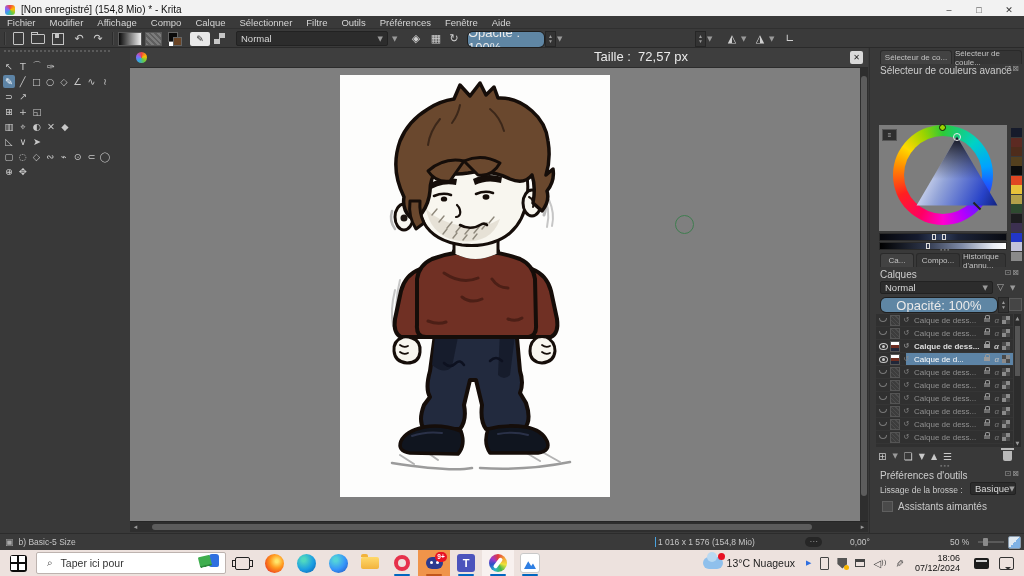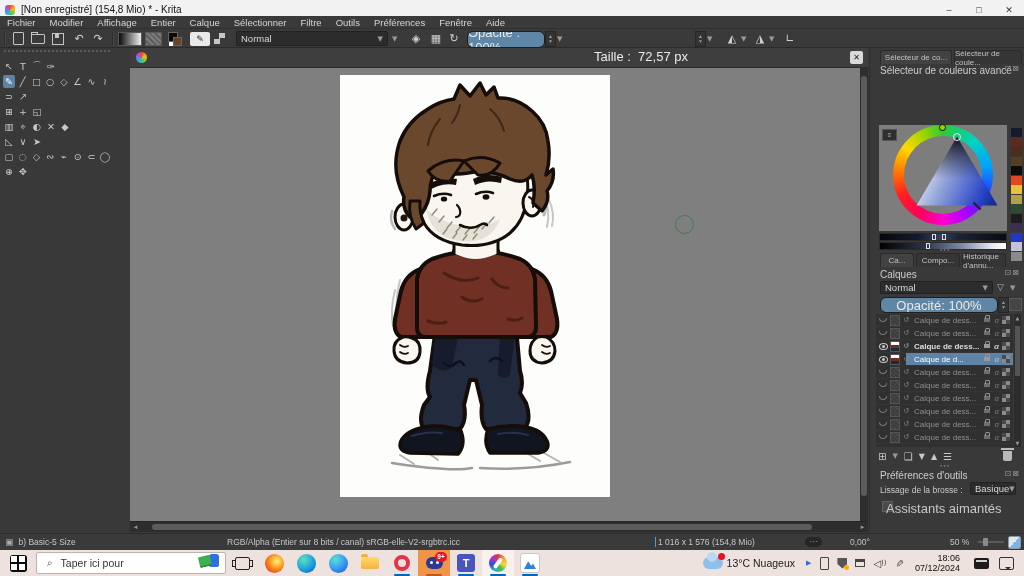--- a/index.html
+++ b/index.html
@@ -140,21 +140,21 @@
   #layers-toolbar{position:absolute;left:8px;top:401px;width:138px;height:14px;display:flex;align-items:center;gap:6px;color:#c9c9c9;font-size:10px;}
   .ltb{display:flex;align-items:center;justify-content:center;}
   .trash{width:9px;height:10px;background:#b9b9b9;border-radius:0 0 2px 2px;position:relative;margin-left:auto;margin-right:4px;}
   .trash:before{content:"";position:absolute;left:-2px;top:-3px;width:13px;height:2px;background:#b9b9b9;}
 
   
   #prefs-title{left:10px;top:422px;}
   #smoothing-label{position:absolute;left:10px;top:437px;font-size:8.5px;color:#c9c9c9;}
   #smoothing-combo{left:100px;top:434px;width:46px;}
   #assist-check{position:absolute;left:12px;top:453px;width:9px;height:9px;background:#4a4a4a;border:1px solid #5f5f5f;}
-  #assist-label{position:absolute;left:16px;top:453px;font-size:13px;color:#c9c9c9;}
+  #assist-label{position:absolute;left:28px;top:453px;font-size:10px;color:#c9c9c9;}
   .splitdots{position:absolute;color:#6e6e6e;font-size:7px;letter-spacing:1px;}
 
   
   #statusbar{left:0;top:533px;width:1024px;height:17px;background:#3a3a3a;border-top:1px solid #2c2c2c;
     box-sizing:border-box;color:#c6c6c6;font-size:8.5px;}
   .sb{position:absolute;top:0;height:16px;display:flex;align-items:center;}
   #sb-caret{width:1px;height:10px;background:#4aa3e0;margin-right:2px;}
   #sb-progress{width:17px;height:10px;border-radius:6px;background:#262626;color:#999;
     display:flex;align-items:center;justify-content:center;font-size:8px;line-height:6px;}
   #sb-slider{width:26px;height:2px;background:#5a5a5a;position:relative;}
@@ -230,21 +230,21 @@
       <span class="wbtn">–</span>
       <span class="wbtn">□</span>
       <span class="wbtn">✕</span>
     </div>
   </div>
 
   <div class="abs" id="menubar">
       <span class="mitem">Fichier</span>
       <span class="mitem">Modifier</span>
       <span class="mitem">Affichage</span>
-      <span class="mitem">Entier</span>
+      <span class="mitem">Compo</span>
       <span class="mitem">Calque</span>
       <span class="mitem">Sélectionner</span>
       <span class="mitem">Filtre</span>
       <span class="mitem">Outils</span>
       <span class="mitem">Préférences</span>
       <span class="mitem">Fenêtre</span>
       <span class="mitem">Aide</span>
     </div>
 
   <div class="abs" id="toolbar">
@@ -669,23 +669,20 @@
       <div id="assist-check"></div>
       <div id="assist-label">Assistants aimantés</div>
     </div>
   </div>
 
   <div class="abs" id="statusbar">
     <div class="sb" style="left:5px">
       <span class="glyph" style="font-size:9px;margin-right:5px;color:#aaa">▣</span>
       <span>b) Basic-5 Size</span>
     </div>
-    <div class="sb" style="left:227px">
-        <span>RGB/Alpha (Entier sur 8 bits / canal) sRGB-elle-V2-srgbtrc.icc</span>
-      </div>
     <div class="sb" style="left:655px">
       <i id="sb-caret"></i>
         <span>1 016 x 1 576 (154,8 Mio)</span>
     </div>
     <div class="sb" style="left:805px">
         <span id="sb-progress">⋯</span>
       </div>
     <div class="sb" style="left:850px">
         <span>0,00°</span>
       </div>

